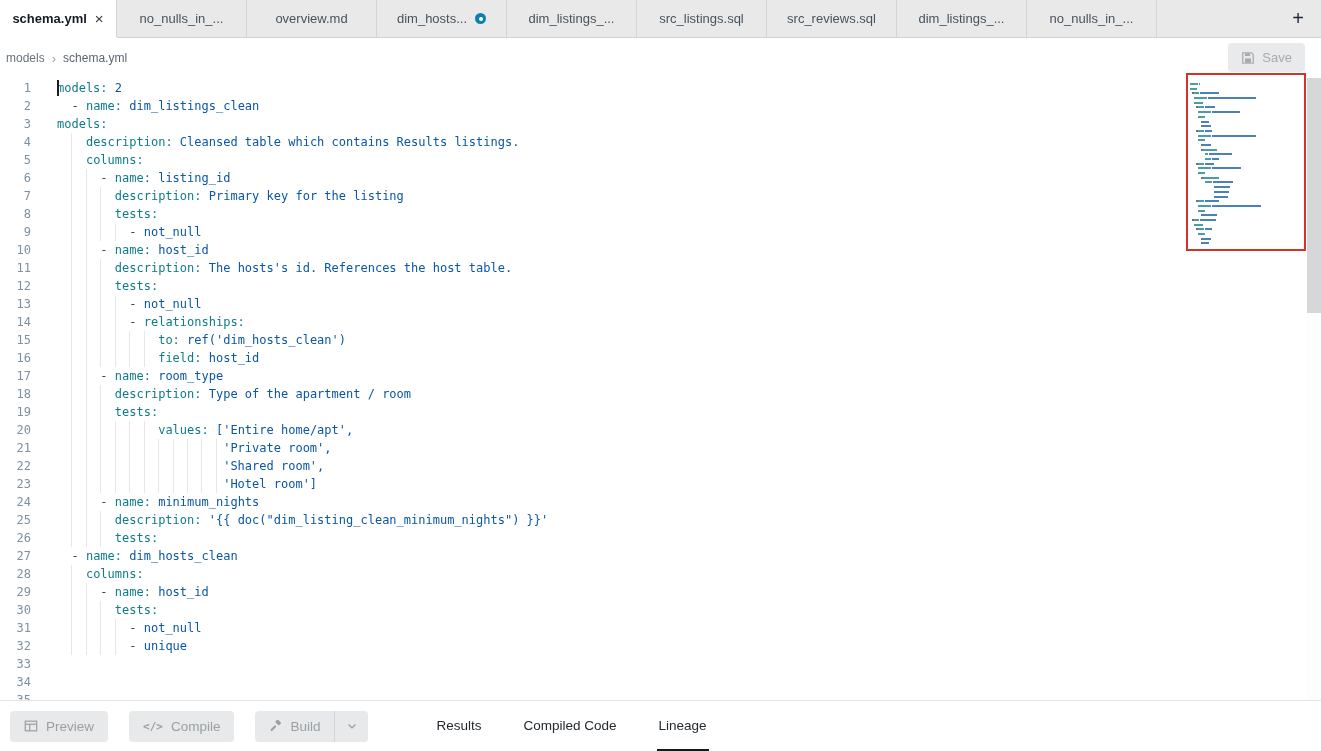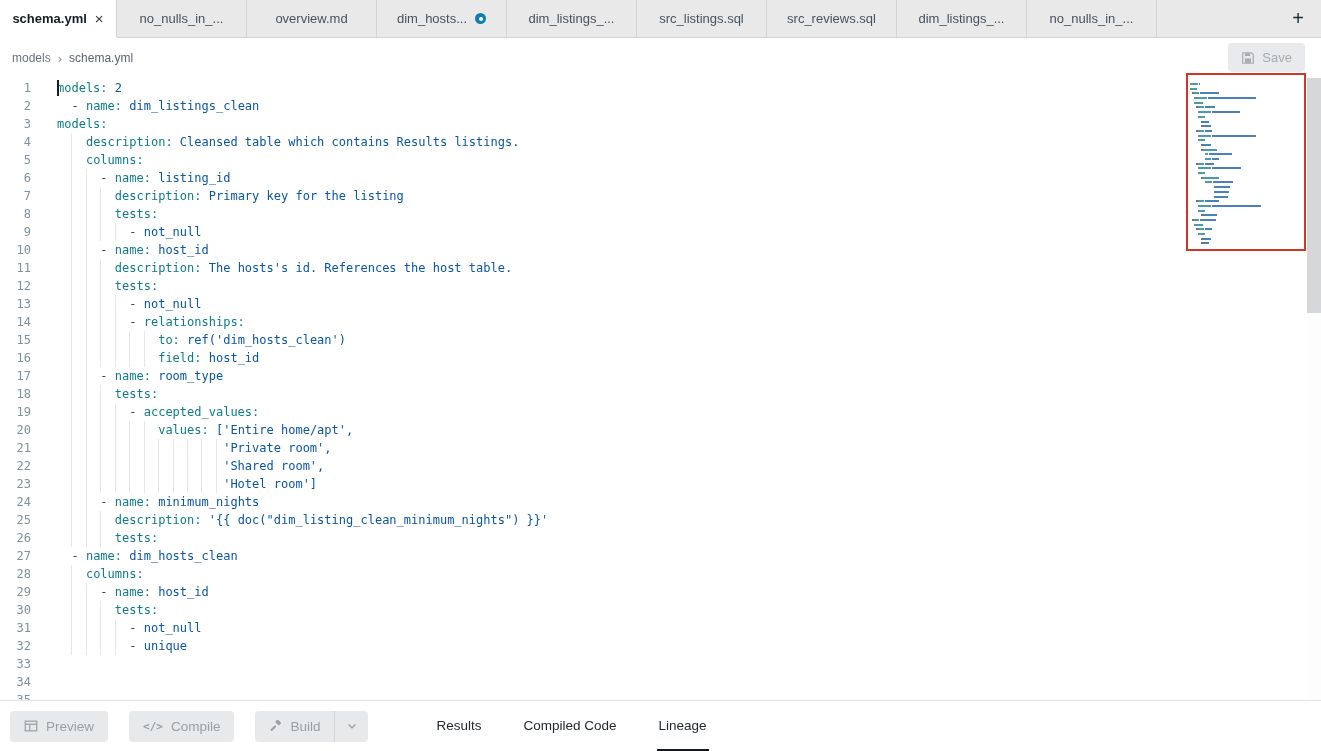--- a/index.html
+++ b/index.html
@@ -17,21 +17,21 @@
                 box-shadow:0 1px 0 0 #fff; z-index:4; }
   .tab .close { font-weight:normal; font-size:15px; color:#30383f; line-height:1; }
   .dot { width:11px; height:11px; border-radius:50%; background:#0d7fae; position:relative; flex:none; }
   .dot::after { content:""; position:absolute; left:3.5px; top:3.5px; width:4px; height:4px;
                 border-radius:50%; background:#fff; }
   .newtab { position:absolute; right:10px; top:5px; width:26px; height:26px; border:none;
             background:transparent; font-size:20px; color:#1f2933; cursor:pointer; line-height:1; }
 
   
   .crumbbar { position:relative; height:40px; background:#fff; display:flex;
-              align-items:center; padding-left:12px; }
+              align-items:center; padding-left:6px; }
   .crumb { font-size:12px; color:#6a737d; cursor:pointer; }
   .crumb.file { color:#5c656e; }
   .sep { margin:0 7px; color:#9aa2aa; font-size:13px; }
   .savebtn { position:absolute; right:16px; top:5px; height:29px; display:flex; align-items:center;
              gap:7px; background:#e9eaeb; border:none; border-radius:4px; padding:0 13px;
              color:#a6abb0; font-size:13px; cursor:default; }
 
   
   .editor { position:relative; height:622px; background:#fff; overflow:hidden;
             font-family:"DejaVu Sans Mono", monospace; font-size:12px; line-height:18px; }
@@ -182,22 +182,22 @@
       <div class="cl"><i class="guide" style="left: 2ch;"></i><i class="guide" style="left: 4ch;"></i><i class="guide" style="left: 6ch;"></i><span class="tk-w">        </span><span class="tk-k">tests:</span></div>
       <div class="cl"><i class="guide" style="left: 2ch;"></i><i class="guide" style="left: 4ch;"></i><i class="guide" style="left: 6ch;"></i><i class="guide" style="left: 8ch;"></i><span class="tk-w">          </span><span class="tk-d">- </span><span class="tk-v">not_null</span></div>
       <div class="cl"><i class="guide" style="left: 2ch;"></i><i class="guide" style="left: 4ch;"></i><span class="tk-w">      </span><span class="tk-d">- </span><span class="tk-k">name:</span><span class="tk-w"> </span><span class="tk-v">host_id</span></div>
       <div class="cl"><i class="guide" style="left: 2ch;"></i><i class="guide" style="left: 4ch;"></i><i class="guide" style="left: 6ch;"></i><span class="tk-w">        </span><span class="tk-k">description:</span><span class="tk-w"> </span><span class="tk-v">The hosts's id. References the host table.</span></div>
       <div class="cl"><i class="guide" style="left: 2ch;"></i><i class="guide" style="left: 4ch;"></i><i class="guide" style="left: 6ch;"></i><span class="tk-w">        </span><span class="tk-k">tests:</span></div>
       <div class="cl"><i class="guide" style="left: 2ch;"></i><i class="guide" style="left: 4ch;"></i><i class="guide" style="left: 6ch;"></i><i class="guide" style="left: 8ch;"></i><span class="tk-w">          </span><span class="tk-d">- </span><span class="tk-v">not_null</span></div>
       <div class="cl"><i class="guide" style="left: 2ch;"></i><i class="guide" style="left: 4ch;"></i><i class="guide" style="left: 6ch;"></i><i class="guide" style="left: 8ch;"></i><span class="tk-w">          </span><span class="tk-d">- </span><span class="tk-k">relationships:</span></div>
       <div class="cl"><i class="guide" style="left: 2ch;"></i><i class="guide" style="left: 4ch;"></i><i class="guide" style="left: 6ch;"></i><i class="guide" style="left: 8ch;"></i><i class="guide" style="left: 10ch;"></i><i class="guide" style="left: 12ch;"></i><span class="tk-w">              </span><span class="tk-k">to:</span><span class="tk-w"> </span><span class="tk-v">ref('dim_hosts_clean')</span></div>
       <div class="cl"><i class="guide" style="left: 2ch;"></i><i class="guide" style="left: 4ch;"></i><i class="guide" style="left: 6ch;"></i><i class="guide" style="left: 8ch;"></i><i class="guide" style="left: 10ch;"></i><i class="guide" style="left: 12ch;"></i><span class="tk-w">              </span><span class="tk-k">field:</span><span class="tk-w"> </span><span class="tk-v">host_id</span></div>
       <div class="cl"><i class="guide" style="left: 2ch;"></i><i class="guide" style="left: 4ch;"></i><span class="tk-w">      </span><span class="tk-d">- </span><span class="tk-k">name:</span><span class="tk-w"> </span><span class="tk-v">room_type</span></div>
+      <div class="cl"><i class="guide" style="left: 2ch;"></i><i class="guide" style="left: 4ch;"></i><i class="guide" style="left: 6ch;"></i><span class="tk-w">        </span><span class="tk-k">description:</span><span class="tk-w"> </span><span class="tk-v">Type of the apartment / room</span></div>
       <div class="cl"><i class="guide" style="left: 2ch;"></i><i class="guide" style="left: 4ch;"></i><i class="guide" style="left: 6ch;"></i><span class="tk-w">        </span><span class="tk-k">tests:</span></div>
-      <div class="cl"><i class="guide" style="left: 2ch;"></i><i class="guide" style="left: 4ch;"></i><i class="guide" style="left: 6ch;"></i><i class="guide" style="left: 8ch;"></i><span class="tk-w">          </span><span class="tk-d">- </span><span class="tk-k">accepted_values:</span></div>
       <div class="cl"><i class="guide" style="left: 2ch;"></i><i class="guide" style="left: 4ch;"></i><i class="guide" style="left: 6ch;"></i><i class="guide" style="left: 8ch;"></i><i class="guide" style="left: 10ch;"></i><i class="guide" style="left: 12ch;"></i><span class="tk-w">              </span><span class="tk-k">values:</span><span class="tk-w"> </span><span class="tk-v">['Entire home/apt',</span></div>
       <div class="cl"><i class="guide" style="left: 2ch;"></i><i class="guide" style="left: 4ch;"></i><i class="guide" style="left: 6ch;"></i><i class="guide" style="left: 8ch;"></i><i class="guide" style="left: 10ch;"></i><i class="guide" style="left: 12ch;"></i><i class="guide" style="left: 14ch;"></i><i class="guide" style="left: 16ch;"></i><i class="guide" style="left: 18ch;"></i><i class="guide" style="left: 20ch;"></i><i class="guide" style="left: 22ch;"></i><span class="tk-w">                       </span><span class="tk-v">'Private room',</span></div>
       <div class="cl"><i class="guide" style="left: 2ch;"></i><i class="guide" style="left: 4ch;"></i><i class="guide" style="left: 6ch;"></i><i class="guide" style="left: 8ch;"></i><i class="guide" style="left: 10ch;"></i><i class="guide" style="left: 12ch;"></i><i class="guide" style="left: 14ch;"></i><i class="guide" style="left: 16ch;"></i><i class="guide" style="left: 18ch;"></i><i class="guide" style="left: 20ch;"></i><i class="guide" style="left: 22ch;"></i><span class="tk-w">                       </span><span class="tk-v">'Shared room',</span></div>
       <div class="cl"><i class="guide" style="left: 2ch;"></i><i class="guide" style="left: 4ch;"></i><i class="guide" style="left: 6ch;"></i><i class="guide" style="left: 8ch;"></i><i class="guide" style="left: 10ch;"></i><i class="guide" style="left: 12ch;"></i><i class="guide" style="left: 14ch;"></i><i class="guide" style="left: 16ch;"></i><i class="guide" style="left: 18ch;"></i><i class="guide" style="left: 20ch;"></i><i class="guide" style="left: 22ch;"></i><span class="tk-w">                       </span><span class="tk-v">'Hotel room']</span></div>
       <div class="cl"><i class="guide" style="left: 2ch;"></i><i class="guide" style="left: 4ch;"></i><span class="tk-w">      </span><span class="tk-d">- </span><span class="tk-k">name:</span><span class="tk-w"> </span><span class="tk-v">minimum_nights</span></div>
       <div class="cl"><i class="guide" style="left: 2ch;"></i><i class="guide" style="left: 4ch;"></i><i class="guide" style="left: 6ch;"></i><span class="tk-w">        </span><span class="tk-k">description:</span><span class="tk-w"> </span><span class="tk-v">'{{ doc("dim_listing_clean_minimum_nights") }}'</span></div>
       <div class="cl"><i class="guide" style="left: 2ch;"></i><i class="guide" style="left: 4ch;"></i><i class="guide" style="left: 6ch;"></i><span class="tk-w">        </span><span class="tk-k">tests:</span></div>
       <div class="cl"><span class="tk-w">  </span><span class="tk-d">- </span><span class="tk-k">name:</span><span class="tk-w"> </span><span class="tk-v">dim_hosts_clean</span></div>
       <div class="cl"><i class="guide" style="left: 2ch;"></i><span class="tk-w">    </span><span class="tk-k">columns:</span></div>
       <div class="cl"><i class="guide" style="left: 2ch;"></i><i class="guide" style="left: 4ch;"></i><span class="tk-w">      </span><span class="tk-d">- </span><span class="tk-k">name:</span><span class="tk-w"> </span><span class="tk-v">host_id</span></div>

